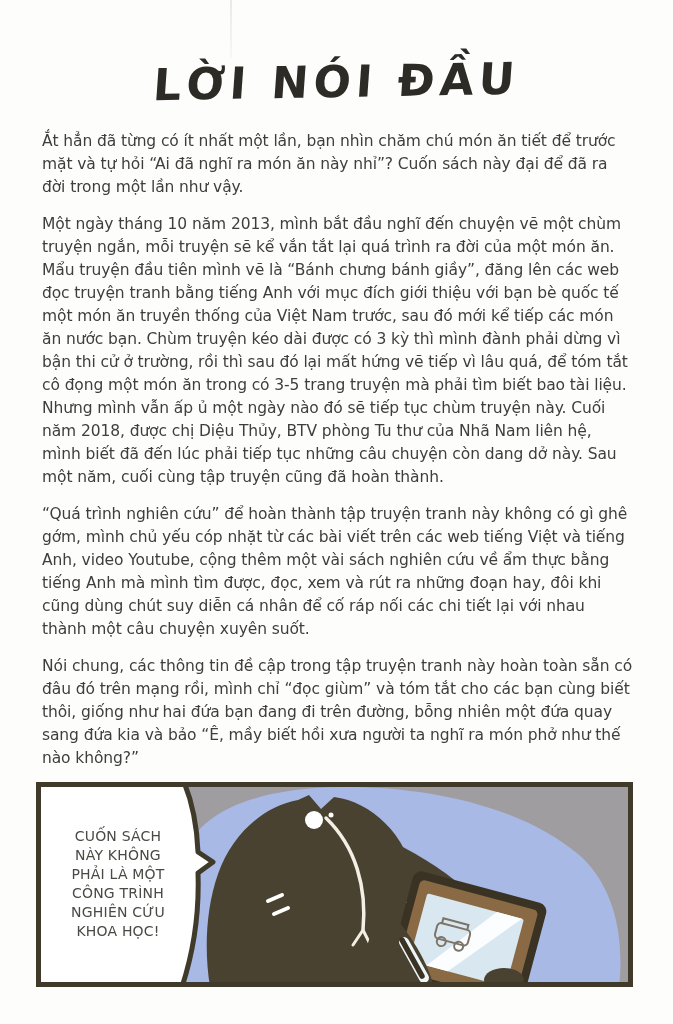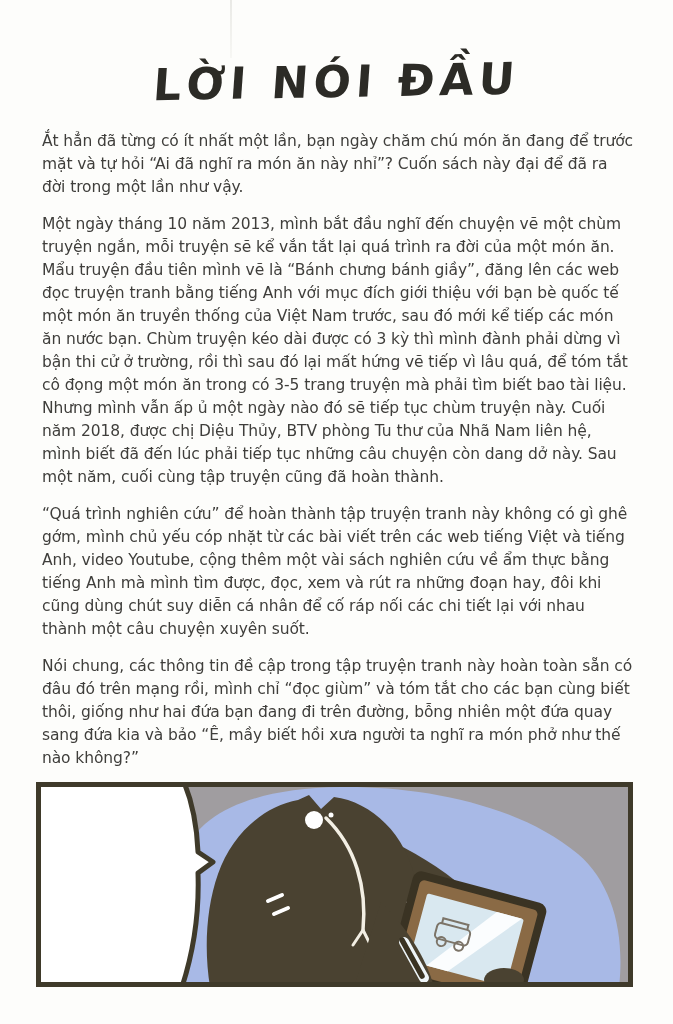--- a/index.html
+++ b/index.html
@@ -38,21 +38,21 @@
 </head>
 <body>
 
 <div class="page">
 
   <div class="crease"></div>
 
   <h1 class="title">LỜI NÓI ĐẦU</h1>
 
   <div class="body-text">
-    <p>Ắt hẳn đã từng có ít nhất một lần, bạn ngày chăm chú món ăn đang để trước mặt và tự hỏi “Ai đã nghĩ ra món ăn này nhỉ”? Cuốn sách này đại để đã ra đời trong một lần như vậy.</p>
+    <p>Ắt hẳn đã từng có ít nhất một lần, bạn nhìn chăm chú món ăn tiết để trước mặt và tự hỏi “Ai đã nghĩ ra món ăn này nhỉ”? Cuốn sách này đại để đã ra đời trong một lần như vậy.</p>
     <p>Một ngày tháng 10 năm 2013, mình bắt đầu nghĩ đến chuyện vẽ một chùm truyện ngắn, mỗi truyện sẽ kể vắn tắt lại quá trình ra đời của một món ăn. Mẩu truyện đầu tiên mình vẽ là “Bánh chưng bánh giầy”, đăng lên các web đọc truyện tranh bằng tiếng Anh với mục đích giới thiệu với bạn bè quốc tế một món ăn truyền thống của Việt Nam trước, sau đó mới kể tiếp các món ăn nước bạn. Chùm truyện kéo dài được có 3 kỳ thì mình đành phải dừng vì bận thi cử ở trường, rồi thì sau đó lại mất hứng vẽ tiếp vì lâu quá, để tóm tắt cô đọng một món ăn trong có 3-5 trang truyện mà phải tìm biết bao tài liệu. Nhưng mình vẫn ấp ủ một ngày nào đó sẽ tiếp tục chùm truyện này. Cuối năm 2018, được chị Diệu Thủy, BTV phòng Tu thư của Nhã Nam liên hệ, mình biết đã đến lúc phải tiếp tục những câu chuyện còn dang dở này. Sau một năm, cuối cùng tập truyện cũng đã hoàn thành.</p>
     <p>“Quá trình nghiên cứu” để hoàn thành tập truyện tranh này không có gì ghê gớm, mình chủ yếu cóp nhặt từ các bài viết trên các web tiếng Việt và tiếng Anh, video Youtube, cộng thêm một vài sách nghiên cứu về ẩm thực bằng tiếng Anh mà mình tìm được, đọc, xem và rút ra những đoạn hay, đôi khi cũng dùng chút suy diễn cá nhân để cố ráp nối các chi tiết lại với nhau thành một câu chuyện xuyên suốt.</p>
     <p>Nói chung, các thông tin đề cập trong tập truyện tranh này hoàn toàn sẵn có đâu đó trên mạng rồi, mình chỉ “đọc giùm” và tóm tắt cho các bạn cùng biết thôi, giống như hai đứa bạn đang đi trên đường, bỗng nhiên một đứa quay sang đứa kia và bảo “Ê, mầy biết hồi xưa người ta nghĩ ra món phở như thế nào không?”</p>
     <p>Và thế là, câu chuyện về nguồn gốc các món ăn bắt đầu...</p>
   </div>
 
   <div class="panel">
     <svg viewBox="0 0 597 205" aria-hidden="true">
 
       <rect x="0" y="0" width="597" height="205" fill="#a09da0"></rect>
@@ -88,15 +88,21 @@
       <ellipse cx="468" cy="198" rx="20" ry="12" fill="#4a4231"></ellipse>
 
       <path d="M 345,120 C 370,145 390,175 398,205 L 318,205 Z" fill="#4a4231"></path>
       <path d="M 368,160 L 388,196" stroke="#eef5f8" stroke-width="10" stroke-linecap="round"></path>
       <path d="M 366,158 L 386,194" stroke="#3a3323" stroke-width="5.5" stroke-linecap="round"></path>
 
       <path d="M 0,0 L 148,0 C 157,22 161,45 162,70 L 177,80 L 162,91 C 163,120 160,162 146,205 L 0,205 Z" fill="#ffffff" stroke="#3f3a2a" stroke-width="5" stroke-linejoin="round"></path>
 
       <rect x="2.5" y="2.5" width="592" height="200" fill="none" stroke="#3f3a2a" stroke-width="5"></rect>
     </svg>
+    <div class="bubble-text">CUỐN SÁCH
+NÀY KHÔNG
+PHẢI LÀ MỘT
+CÔNG TRÌNH
+NGHIÊN CỨU
+KHOA HỌC!</div>
   </div>
 
 </div>
 
 </body></html>

